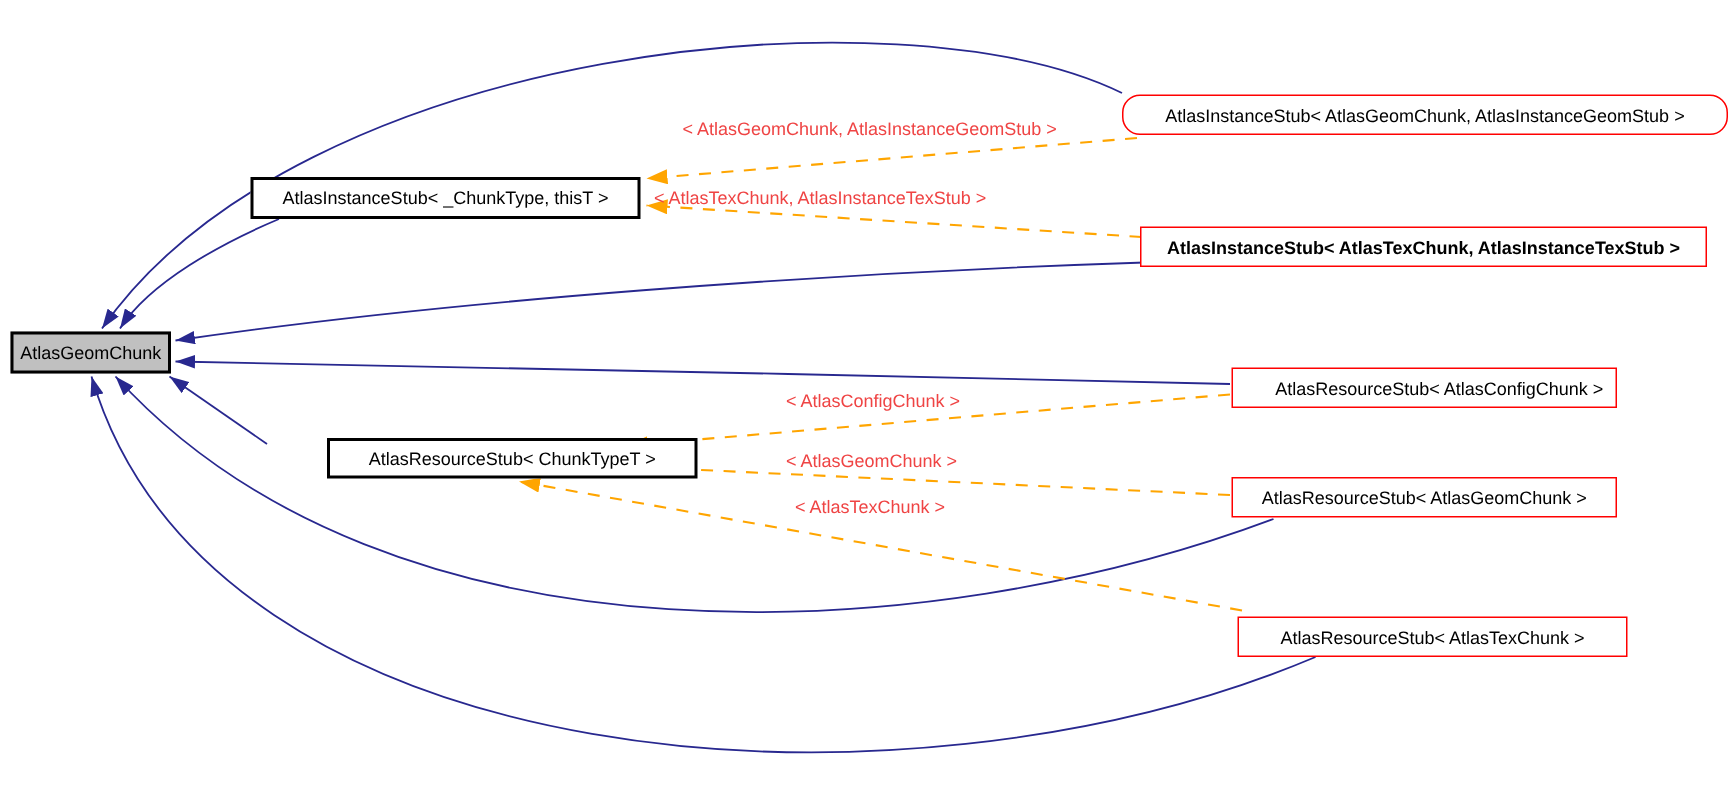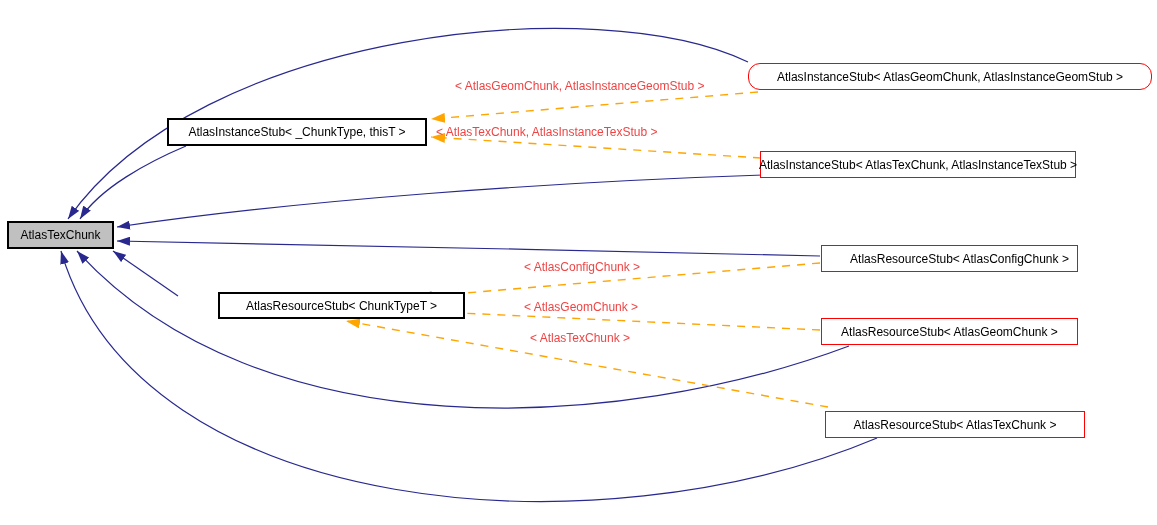--- a/index.html
+++ b/index.html
@@ -55,29 +55,29 @@
     <path d="M 849,346 C 620,432 260,452 77,251" fill="none" stroke="#28288F" stroke-width="1.2" marker-end="url(#arrow-blue)"></path>
     <path d="M 877,438 C 600,555 140,520 61,251" fill="none" stroke="#28288F" stroke-width="1.2" marker-end="url(#arrow-blue)"></path>
 
     <path d="M 758,92 L 431,119" fill="none" stroke="#FFA500" stroke-width="1.4" stroke-dasharray="8 7" marker-end="url(#arrow-orange)"></path>
     <path d="M 761,158 L 431,137" fill="none" stroke="#FFA500" stroke-width="1.4" stroke-dasharray="8 7" marker-end="url(#arrow-orange)"></path>
     <path d="M 820,263 L 418,297" fill="none" stroke="#FFA500" stroke-width="1.4" stroke-dasharray="8 7" marker-end="url(#arrow-orange)"></path>
     <path d="M 820,330 L 418,311" fill="none" stroke="#FFA500" stroke-width="1.4" stroke-dasharray="8 7" marker-end="url(#arrow-orange)"></path>
     <path d="M 828,407 L 346,321" fill="none" stroke="#FFA500" stroke-width="1.4" stroke-dasharray="8 7" marker-end="url(#arrow-orange)"></path>
   </svg>
 
-  <div class="node node--current" style="left:7px;top:221px;width:107px;height:28px;">AtlasTexChunk</div>
+  <div class="node node--current" style="left:7px;top:221px;width:107px;height:28px;">AtlasGeomChunk</div>
 
   <div class="node node--template" style="left:167px;top:118px;width:260px;height:28px;">AtlasInstanceStub&lt; _ChunkType, thisT &gt;</div>
 
   <div class="node node--template" style="left:178px;top:292px;width:247px;height:27px;margin-left:40px;">AtlasResourceStub&lt; ChunkTypeT &gt;</div>
 
   <div class="node node--red" style="left:748px;top:63px;width:404px;height:27px;border-radius:12px;">AtlasInstanceStub&lt; AtlasGeomChunk, AtlasInstanceGeomStub &gt;</div>
 
-  <div class="node node--red" style="left:760px;top:151px;width:316px;height:27px;">AtlasInstanceStub&lt; AtlasTexChunk, AtlasInstanceTexStub &gt;</div>
+  <div class="node node--red" style="left:760px;top:151px;width:378px;height:27px;font-weight:bold;">AtlasInstanceStub&lt; AtlasTexChunk, AtlasInstanceTexStub &gt;</div>
 
   <div class="node node--red" style="left:821px;top:245px;width:257px;height:27px;padding-left:20px;">AtlasResourceStub&lt; AtlasConfigChunk &gt;</div>
 
   <div class="node node--red" style="left:821px;top:318px;width:257px;height:27px;">AtlasResourceStub&lt; AtlasGeomChunk &gt;</div>
 
   <div class="node node--red" style="left:825px;top:411px;width:260px;height:27px;">AtlasResourceStub&lt; AtlasTexChunk &gt;</div>
 
   <div class="edge-label" style="left:455px;top:79px;">&lt; AtlasGeomChunk, AtlasInstanceGeomStub &gt;</div>
 
   <div class="edge-label" style="left:436px;top:125px;">&lt; AtlasTexChunk, AtlasInstanceTexStub &gt;</div>

